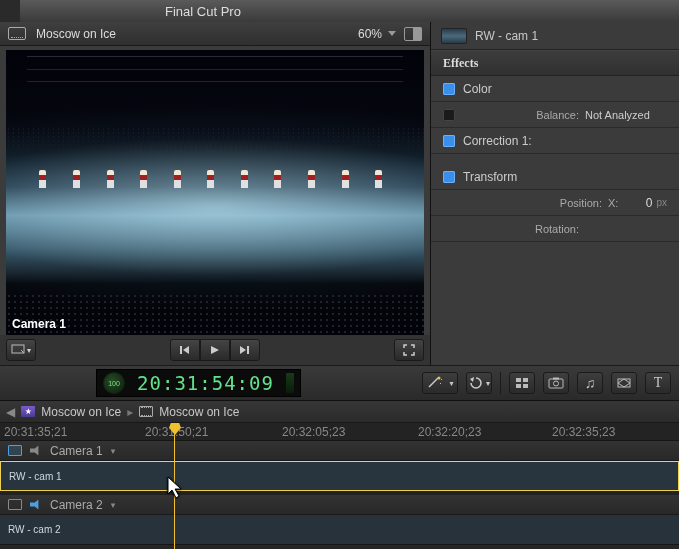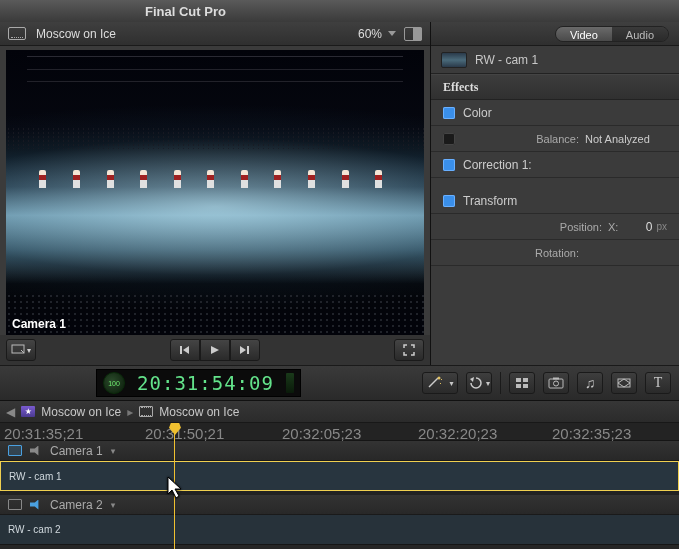--- a/index.html
+++ b/index.html
@@ -1,18 +1,18 @@
 <!DOCTYPE html>
 <html><head>
 <meta charset="utf-8">
 <style>
   * { box-sizing: border-box; margin: 0; padding: 0; font-family: "Helvetica Neue", Arial, sans-serif; }
   body { background: #2a2a2a; color: #c8c8c8; font-size: 12px; width: 679px; height: 549px; overflow: hidden; }
   
-  .titlebar { height: 22px; background: linear-gradient(#5a5a5a, #3a3a3a); display: flex; align-items: center; padding-left: 145px; font-size: 13px; color: #ddd; font-weight: 700; }
+  .titlebar { height: 22px; background: linear-gradient(#5a5a5a, #3a3a3a); display: flex; align-items: center; padding-left: 145px; font-size: 13px; color: #ddd; font-weight: 400; margin-left: 20px; }
   
   .viewer-row { display: flex; height: 343px; }
   
   .viewer-pane { width: 431px; background: #3b3b3b; display: flex; flex-direction: column; border-right: 1px solid #111; }
   .viewer-header { height: 24px; background: linear-gradient(#3f3f3f, #2f2f2f); display: flex; align-items: center; padding: 0 8px; border-bottom: 1px solid #1a1a1a; }
   .filmstrip-icon { width: 18px; height: 13px; border: 1.5px solid #aaa; border-radius: 2px; position: relative; margin-right: 10px; }
   .filmstrip-icon::before, .filmstrip-icon::after { content: ''; position: absolute; left: 2px; right: 2px; height: 2px; border-top: 1.5px dotted #aaa; }
   .filmstrip-icon::before { top: -1px; }
   .filmstrip-icon::after { bottom: -1px; }
   .viewer-title { flex: 1; color: #ddd; }
@@ -75,21 +75,21 @@
 
   .breadcrumb { height: 22px; background: linear-gradient(#363636,#2b2b2b); display: flex; align-items: center; padding: 0 6px; gap: 6px; border-bottom: 1px solid #181818; }
   .bc-back { color: #888; }
   .project-ic { width: 14px; height: 11px; background: linear-gradient(#7a5bd0,#4a3a90); border-radius: 1px; position: relative; }
   .project-ic::before { content: '★'; position: absolute; inset: 0; font-size: 8px; color: #fff; text-align: center; line-height: 11px; }
   .comp-ic { width: 14px; height: 11px; border: 1px solid #aaa; border-radius: 1px; position: relative; }
   .comp-ic::before, .comp-ic::after { content:''; position:absolute; left:1px; right:1px; border-top:1px dotted #aaa; }
   .comp-ic::before { top: 0; } .comp-ic::after { bottom: 0; }
   .bc-sep { color: #777; }
 
-  .ruler { height: 18px; background: #232323; display: flex; position: relative; color: #888; font-size: 15px; border-bottom: 1px solid #151515; }
+  .ruler { height: 18px; background: #232323; display: flex; position: relative; color: #888; font-size: 12px; border-bottom: 1px solid #151515; }
   .ruler span { position: absolute; top: 2px; }
   .playhead { position: absolute; top: 0; width: 12px; height: 12px; background: #f0c030; clip-path: polygon(50% 100%, 0 40%, 15% 0, 85% 0, 100% 40%); left: 169px; }
   .playhead-line { position: absolute; left: 174px; top: 0; width: 1px; height: 140px; background: #f0c030; z-index: 5; }
   
   .timeline { position: relative; background: #262626; height: 108px; }
   .angle-hdr { height: 20px; background: linear-gradient(#333,#282828); display: flex; align-items: center; padding: 0 8px; gap: 8px; color: #aaa; border-bottom: 1px solid #1a1a1a; }
   .monitor-ic { width: 14px; height: 11px; border: 1.5px solid #888; border-radius: 1px; }
   .monitor-ic.active { border-color: #4aa0e0; background: rgba(74,160,224,0.2); }
   .speaker-ic { width: 12px; height: 10px; background: #888; clip-path: polygon(0 30%, 40% 30%, 70% 0, 70% 100%, 40% 70%, 0 70%); }
   .speaker-ic.active { background: #4aa0e0; }
@@ -168,26 +168,20 @@
       <div class="spacer"></div>
       <div class="ctl-btn">
           <svg width="12" height="12">
             <path d="M1 4 L1 1 L4 1 M8 1 L11 1 L11 4 M11 8 L11 11 L8 11 M4 11 L1 11 L1 8" stroke="#ccc" fill="none" stroke-width="1.5"></path>
           </svg>
         </div>
     </div>
   </div>
 
   <div class="inspector-pane">
-    <div class="insp-tabs">
-      <div class="tab-seg">
-        <span class="active">Video</span>
-        <span>Audio</span>
-      </div>
-    </div>
     <div class="insp-clip">
       <div class="clip-icon"></div>
       <span>RW - cam 1</span>
     </div>
     <div class="insp-body">
       <div class="section-hdr">Effects</div>
       <div class="prop-row">
         <div class="cb on"></div>
         <span class="prop-name">Color</span>
       </div>

